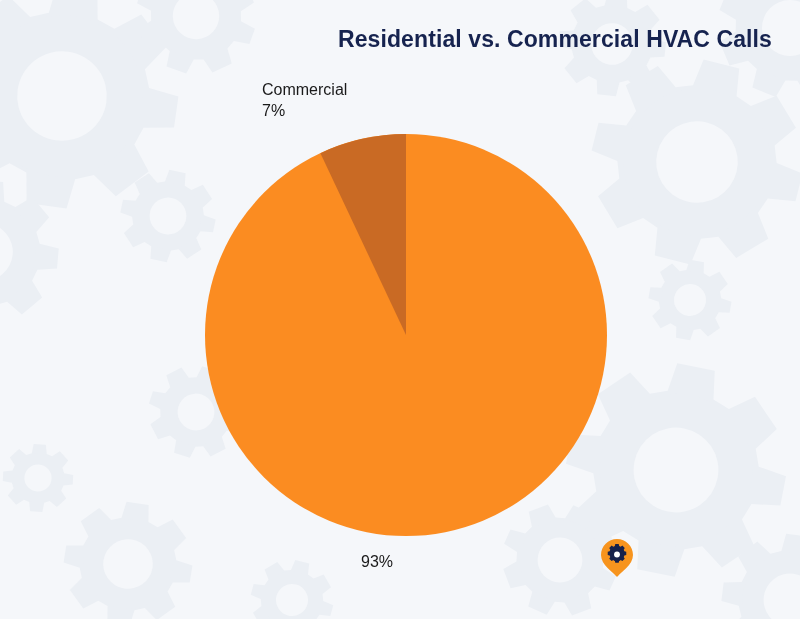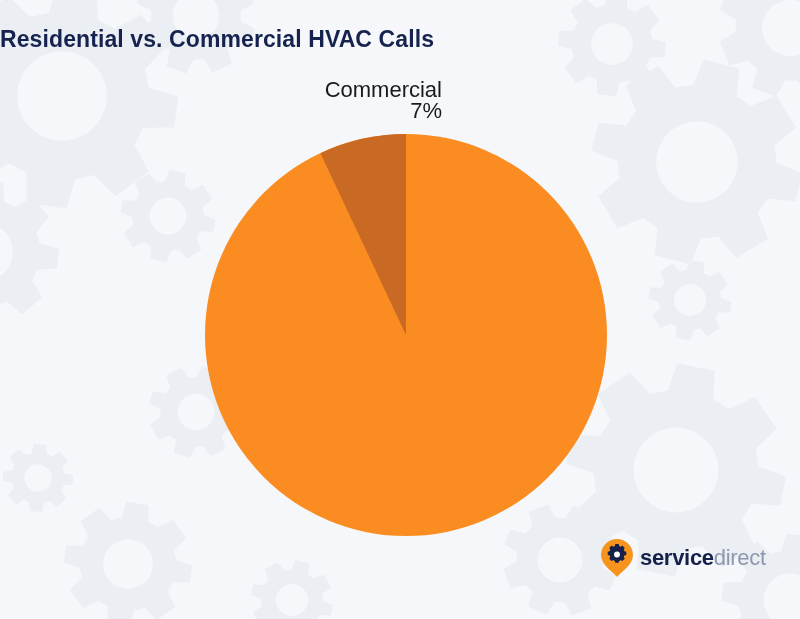--- a/index.html
+++ b/index.html
@@ -29,21 +29,21 @@
     height: 619px;
     z-index: 0;
     pointer-events: none;
   }
   
   .chart-title {
     position: absolute;
     left: 0;
     top: 26px;
     width: 772px;
-    text-align: left;
+    text-align: right;
     font-size: 23px;
     font-weight: bold;
     color: #16234f;
     letter-spacing: 0.1px;
     z-index: 3;
   }
   
   .pie-wrap {
     position: absolute;
     left: 205px;
@@ -53,23 +53,23 @@
     z-index: 2;
   }
   .pie-svg {
     display: block;
     width: 402px;
     height: 402px;
   }
   
   .slice-label {
     position: absolute;
-    text-align: right;
+    text-align: left;
     color: #1a1a1a;
-    font-size: 22px;
+    font-size: 16px;
     line-height: 21px;
     z-index: 4;
     white-space: nowrap;
   }
   .slice-label .lbl-name { display: block; }
   .slice-label .lbl-val  { display: block; }
 
   #label-commercial {
     left: 262px;
     top: 79px;
@@ -166,38 +166,36 @@
       <path fill="#C96A24" d="M 201 201 L 201.00 0.00 A 201 201 0 0 0 115.42 19.13 Z"></path>
     </svg>
   </div>
 
   <div class="slice-label" id="label-commercial">
     <span class="lbl-name">Commercial</span>
     <span class="lbl-val">7%</span>
   </div>
 
   <div class="slice-label" id="label-residential">
+    <span class="lbl-val">93%</span>
   </div>
 
   <div class="logo">
     <svg class="logo-mark" viewBox="0 0 64 76" xmlns="http://www.w3.org/2000/svg">
 
       <path fill="#F7941E" d="M32 0 C14.3 0 0 14.3 0 32 C0 52 24 66 30.4 74.6
                C31.2 75.7 32.8 75.7 33.6 74.6 C40 66 64 52 64 32 C64 14.3 49.7 0 32 0 Z"></path>
 
       <g transform="translate(32,31)">
         <path fill="#16214B" d="
           M -5.2,-21.4 L 5.2,-21.4 L 6.6,-15.6 L 11.1,-13.7 L 16.2,-16.8 L 23.5,-9.5
           L 20.4,-4.4 L 22.3,0.1 L 28.1,1.5 L 28.1,11.9 L 22.3,13.3 L 20.4,17.8
           L 23.5,22.9 L 16.2,30.2 L 11.1,27.1 L 6.6,29 L 5.2,34.8 L -5.2,34.8
           L -6.6,29 L -11.1,27.1 L -16.2,30.2 L -23.5,22.9 L -20.4,17.8 L -22.3,13.3
           L -28.1,11.9 L -28.1,1.5 L -22.3,0.1 L -20.4,-4.4 L -23.5,-9.5 L -16.2,-16.8
           L -11.1,-13.7 L -6.6,-15.6 Z" transform="translate(0,-6.7) scale(0.66)"></path>
         <circle cx="0" cy="0" r="13.3" fill="#16214B"></circle>
         <circle cx="0" cy="0" r="5.9" fill="#FFFFFF"></circle>
       </g>
     </svg>
-    <div class="logo-text">
-      <span class="t-service">service</span><span class="t-direct">direct</span>
-    </div>
   </div>
 
 </div>
 
 </body></html>

